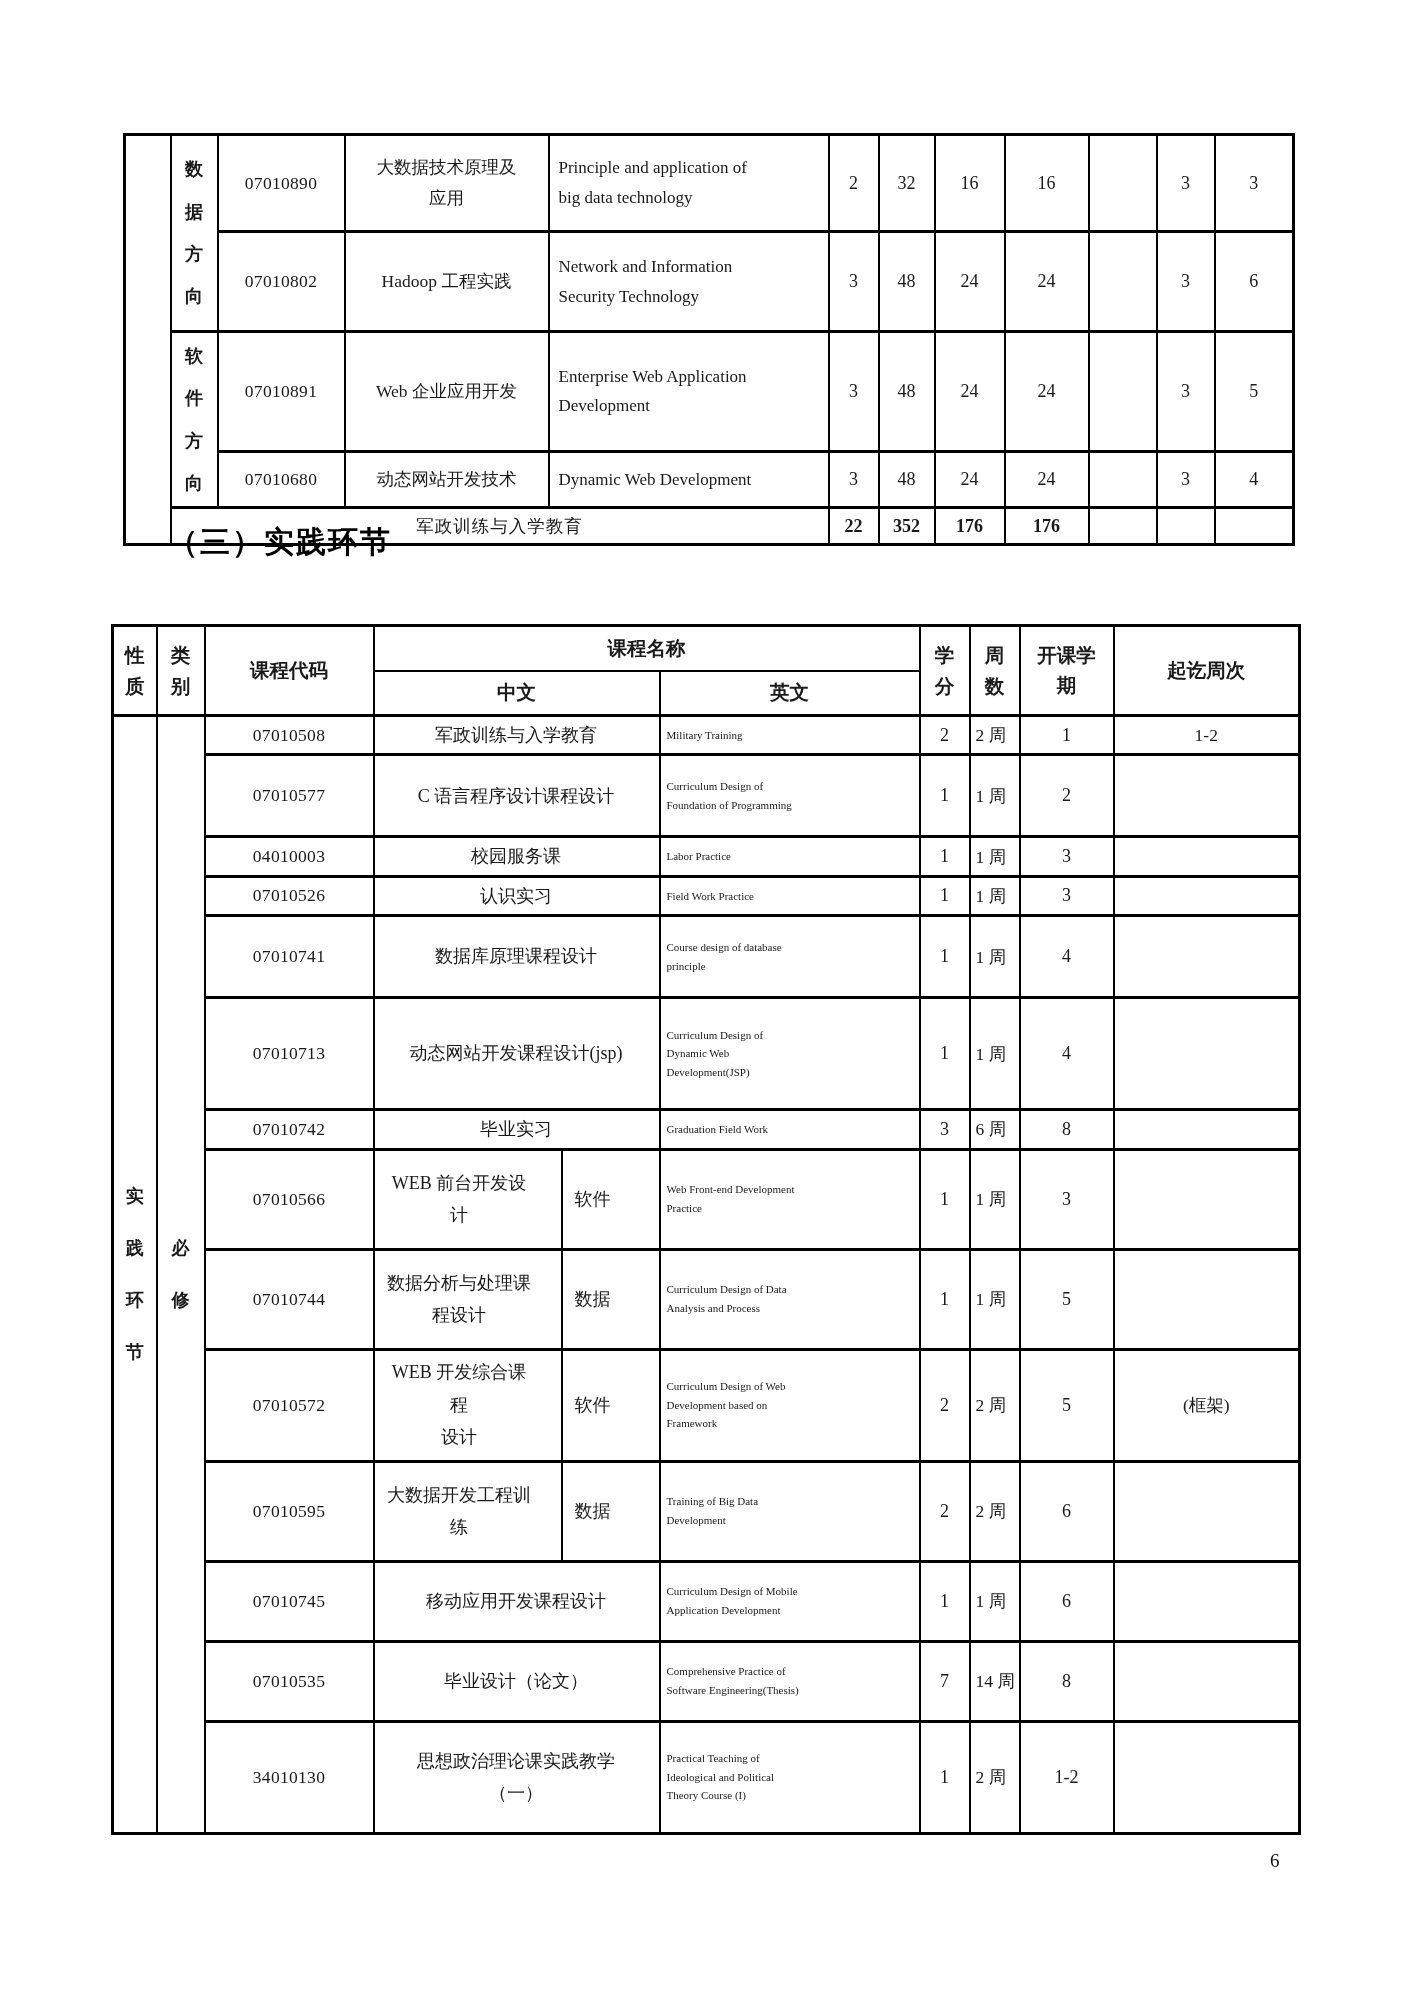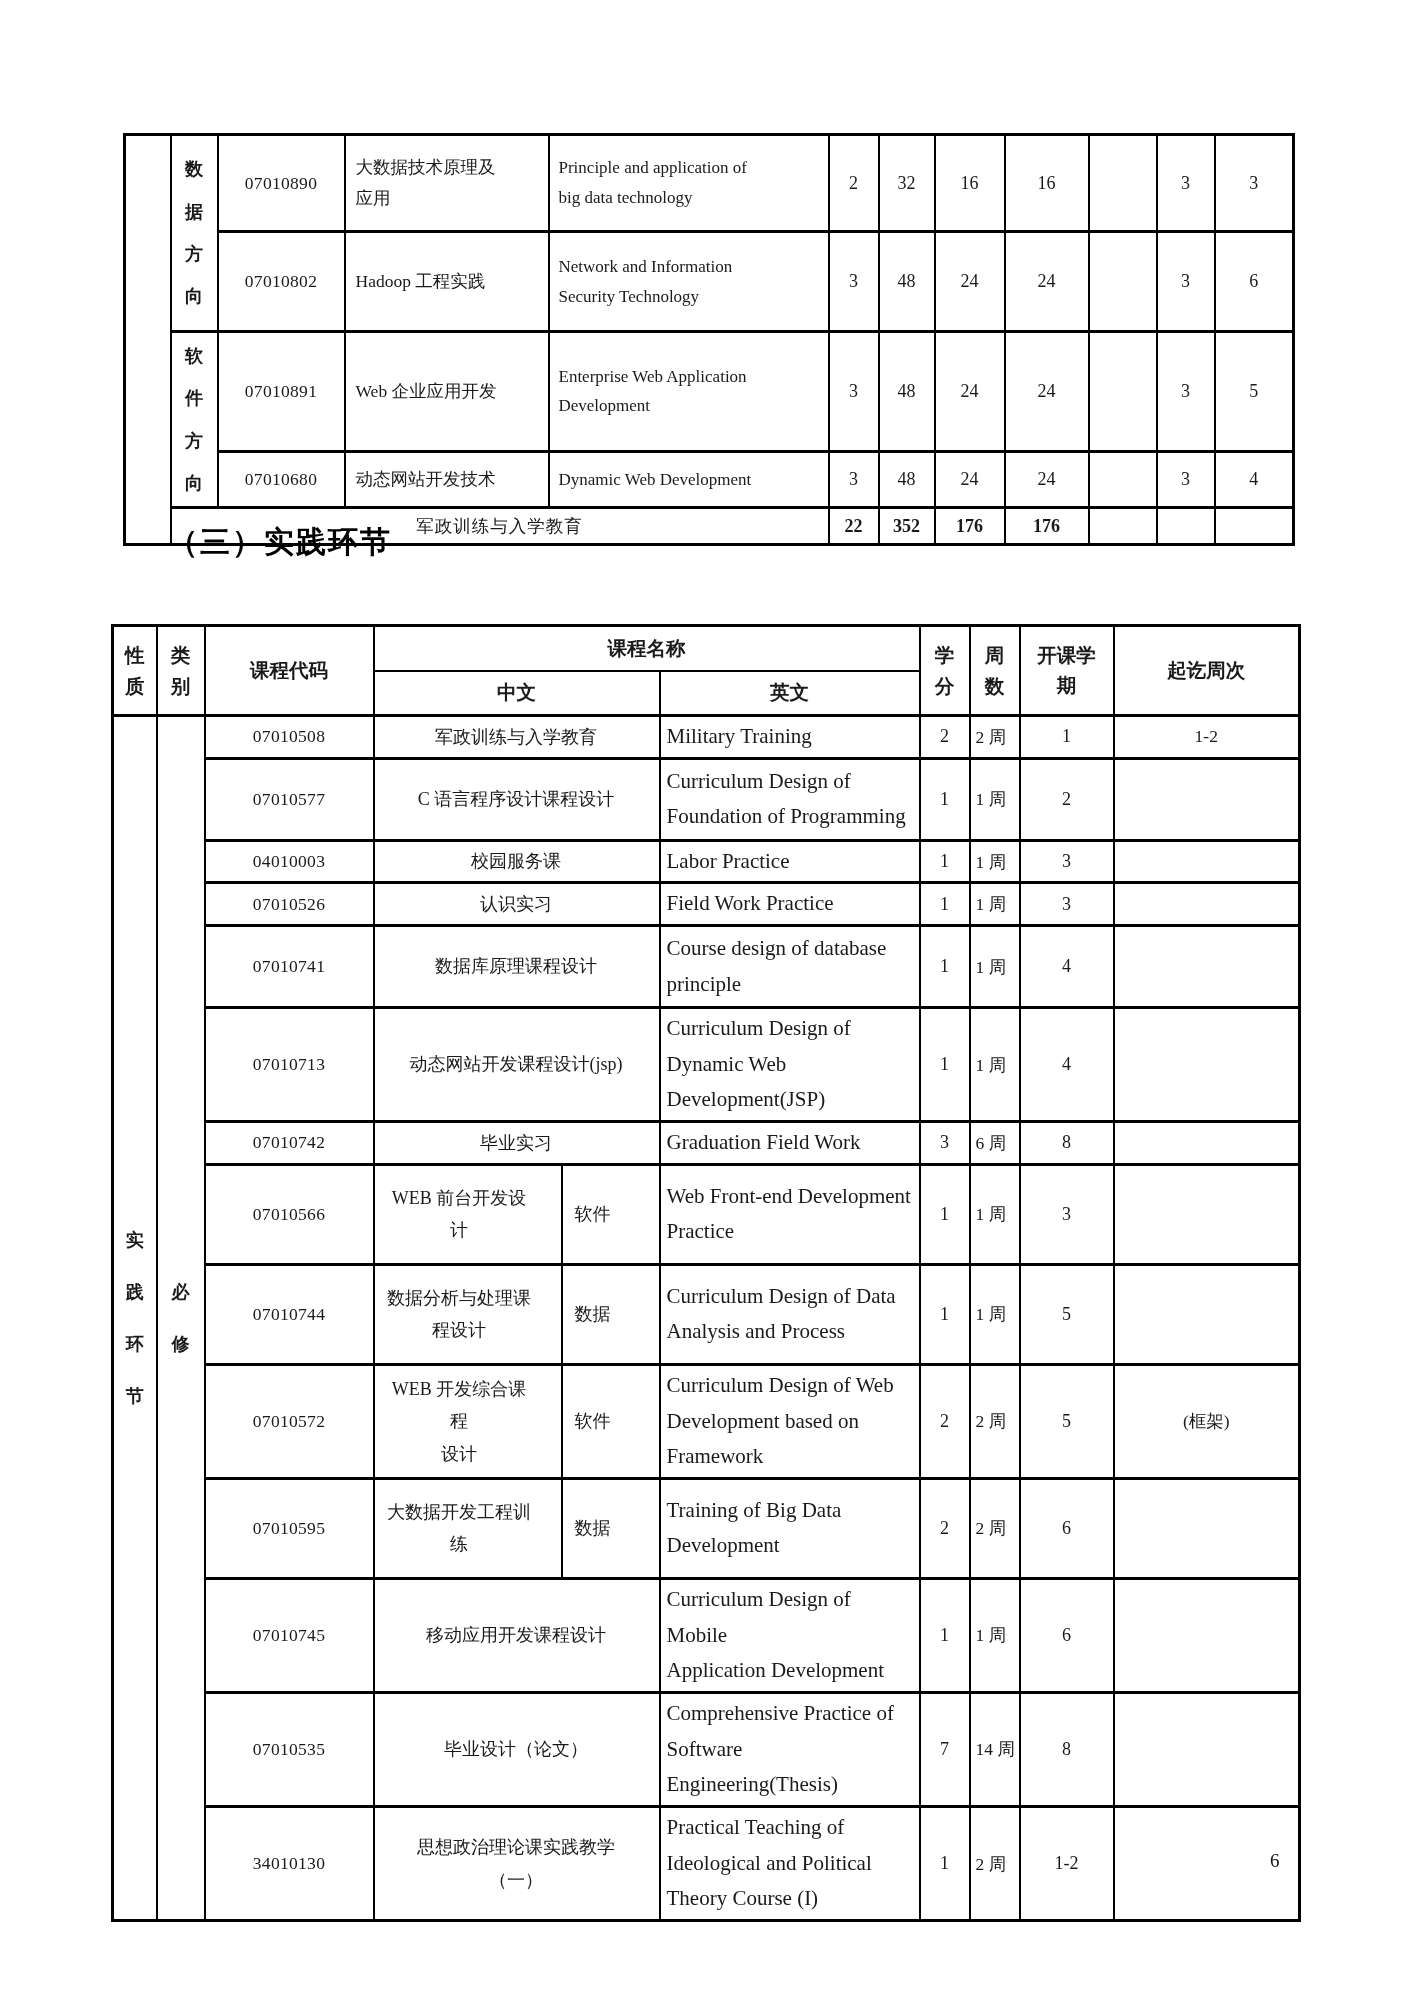--- a/index.html
+++ b/index.html
@@ -7,31 +7,31 @@
     position:relative;width:1411px;height:1995px;margin:0 auto;background:#ffffff;
     font-family:"Liberation Serif","DejaVu Serif",serif;color:#1a1a1a;overflow:hidden;
   }
   table{border-collapse:collapse;table-layout:fixed;}
   .doc-table{position:absolute;border:3px solid #000;}
   .doc-table td,.doc-table th{border:2px solid #000;padding:2px 6px;vertical-align:middle;overflow:hidden;}
   .doc-table tbody td{border-top-width:3px;border-bottom-width:3px;}
 
   
   .t-elective{left:123px;top:133px;width:1169px;font-size:17.5px;}
-  .t-elective .cn{text-align:left;padding:2px 10px;white-space:pre-line;line-height:1.8;font-size:17.5px;margin-left:47px;}
+  .t-elective .cn{text-align:center;padding:2px 10px;white-space:pre-line;line-height:1.8;font-size:17.5px;margin-left:47px;}
   .t-elective .en{text-align:left;padding:2px 9px;white-space:pre-line;line-height:1.75;font-size:17px;}
   .t-elective .total-label{text-align:center;font-size:17.5px;letter-spacing:1px;}
 
   
   .t-practice{left:111px;top:624px;width:1187px;font-size:17.5px;}
   .t-practice th{font-family:"Liberation Sans",sans-serif;font-weight:700;font-size:19.5px;
                  text-align:center;padding:2px 2px;line-height:1.5;}
   .t-practice .cn{text-align:center;font-size:18px;white-space:pre-line;line-height:1.8;padding:2px 26px 2px 9px;}
   .t-practice .cn-full{padding-right:10px;}
-  .t-practice .en{text-align:left;font-size:21px;white-space:pre-line;line-height:1.7;padding:2px 4px 2px 6px;}
+  .t-practice .en{text-align:left;font-size:11px;white-space:pre-line;line-height:1.7;padding:2px 4px 2px 6px;}
   .t-practice .weeks{text-align:left;padding:2px 2px 2px 5px;font-size:17.5px;white-space:nowrap;}
   .t-practice .tag{text-align:left;padding-left:12px;font-size:18px;}
 
   .num{text-align:center;font-size:18px;}
   .code{text-align:center;font-size:17.5px;letter-spacing:.3px;}
   .b{font-weight:700;margin-top:8px;}
   .range{text-align:center;font-size:17.5px;}
 
   
   .stack{width:1.35em;margin:0 auto;word-break:break-all;line-height:1.55;text-align:center;}

